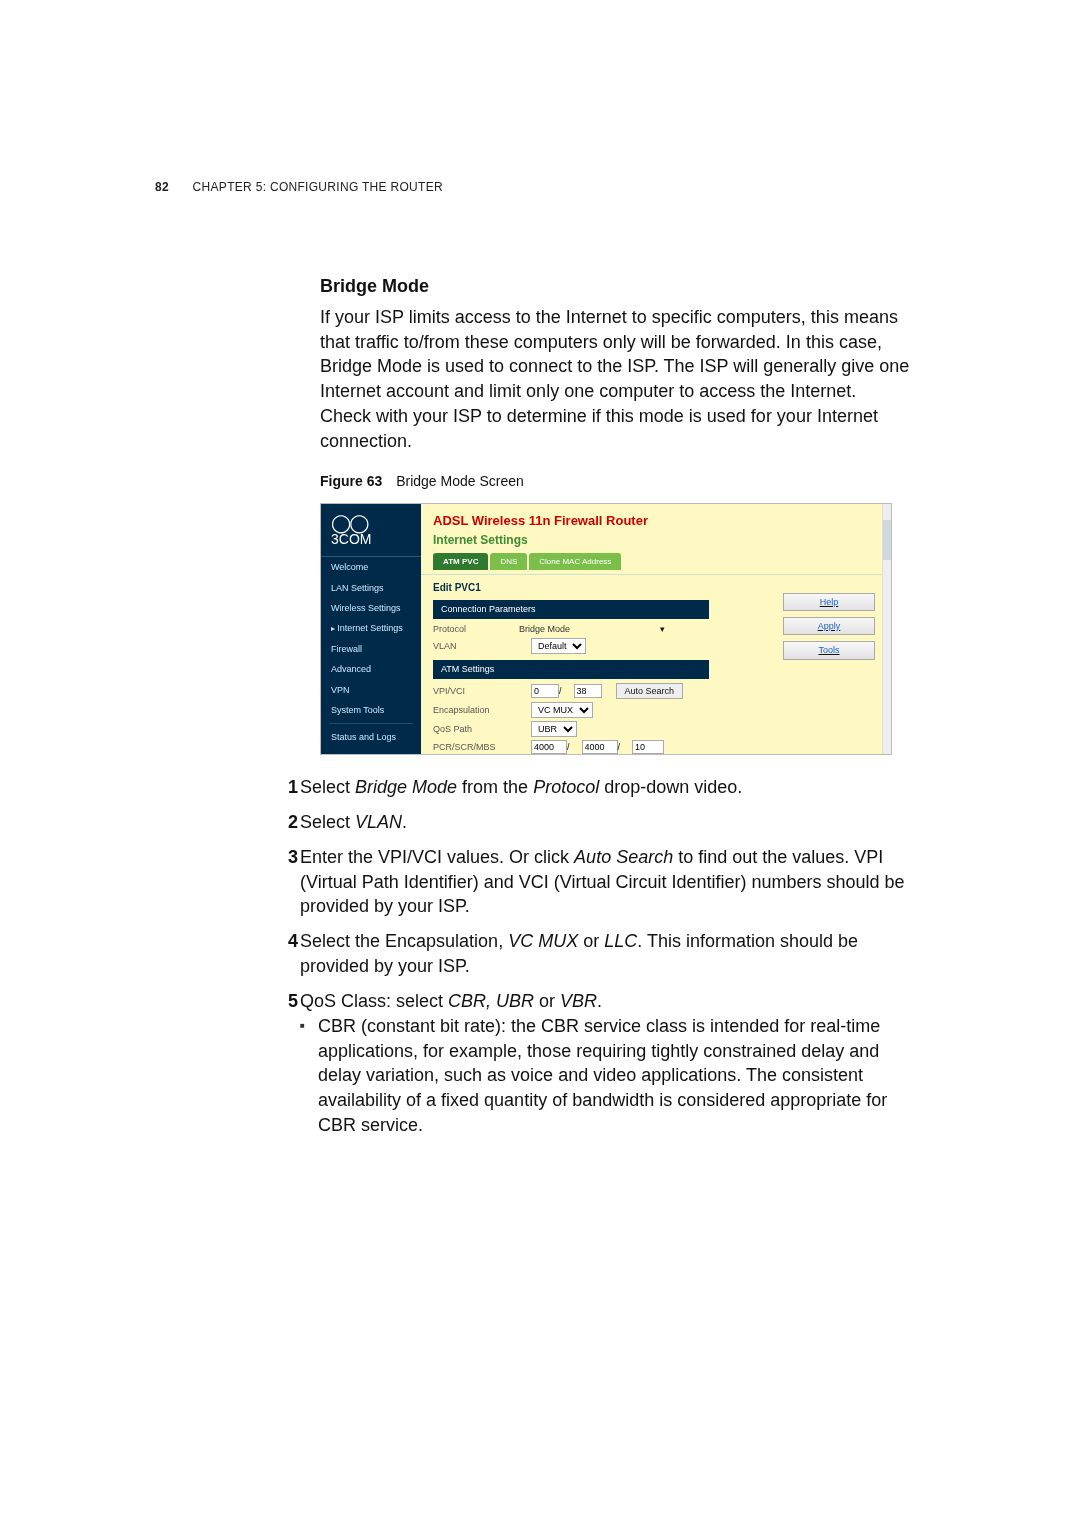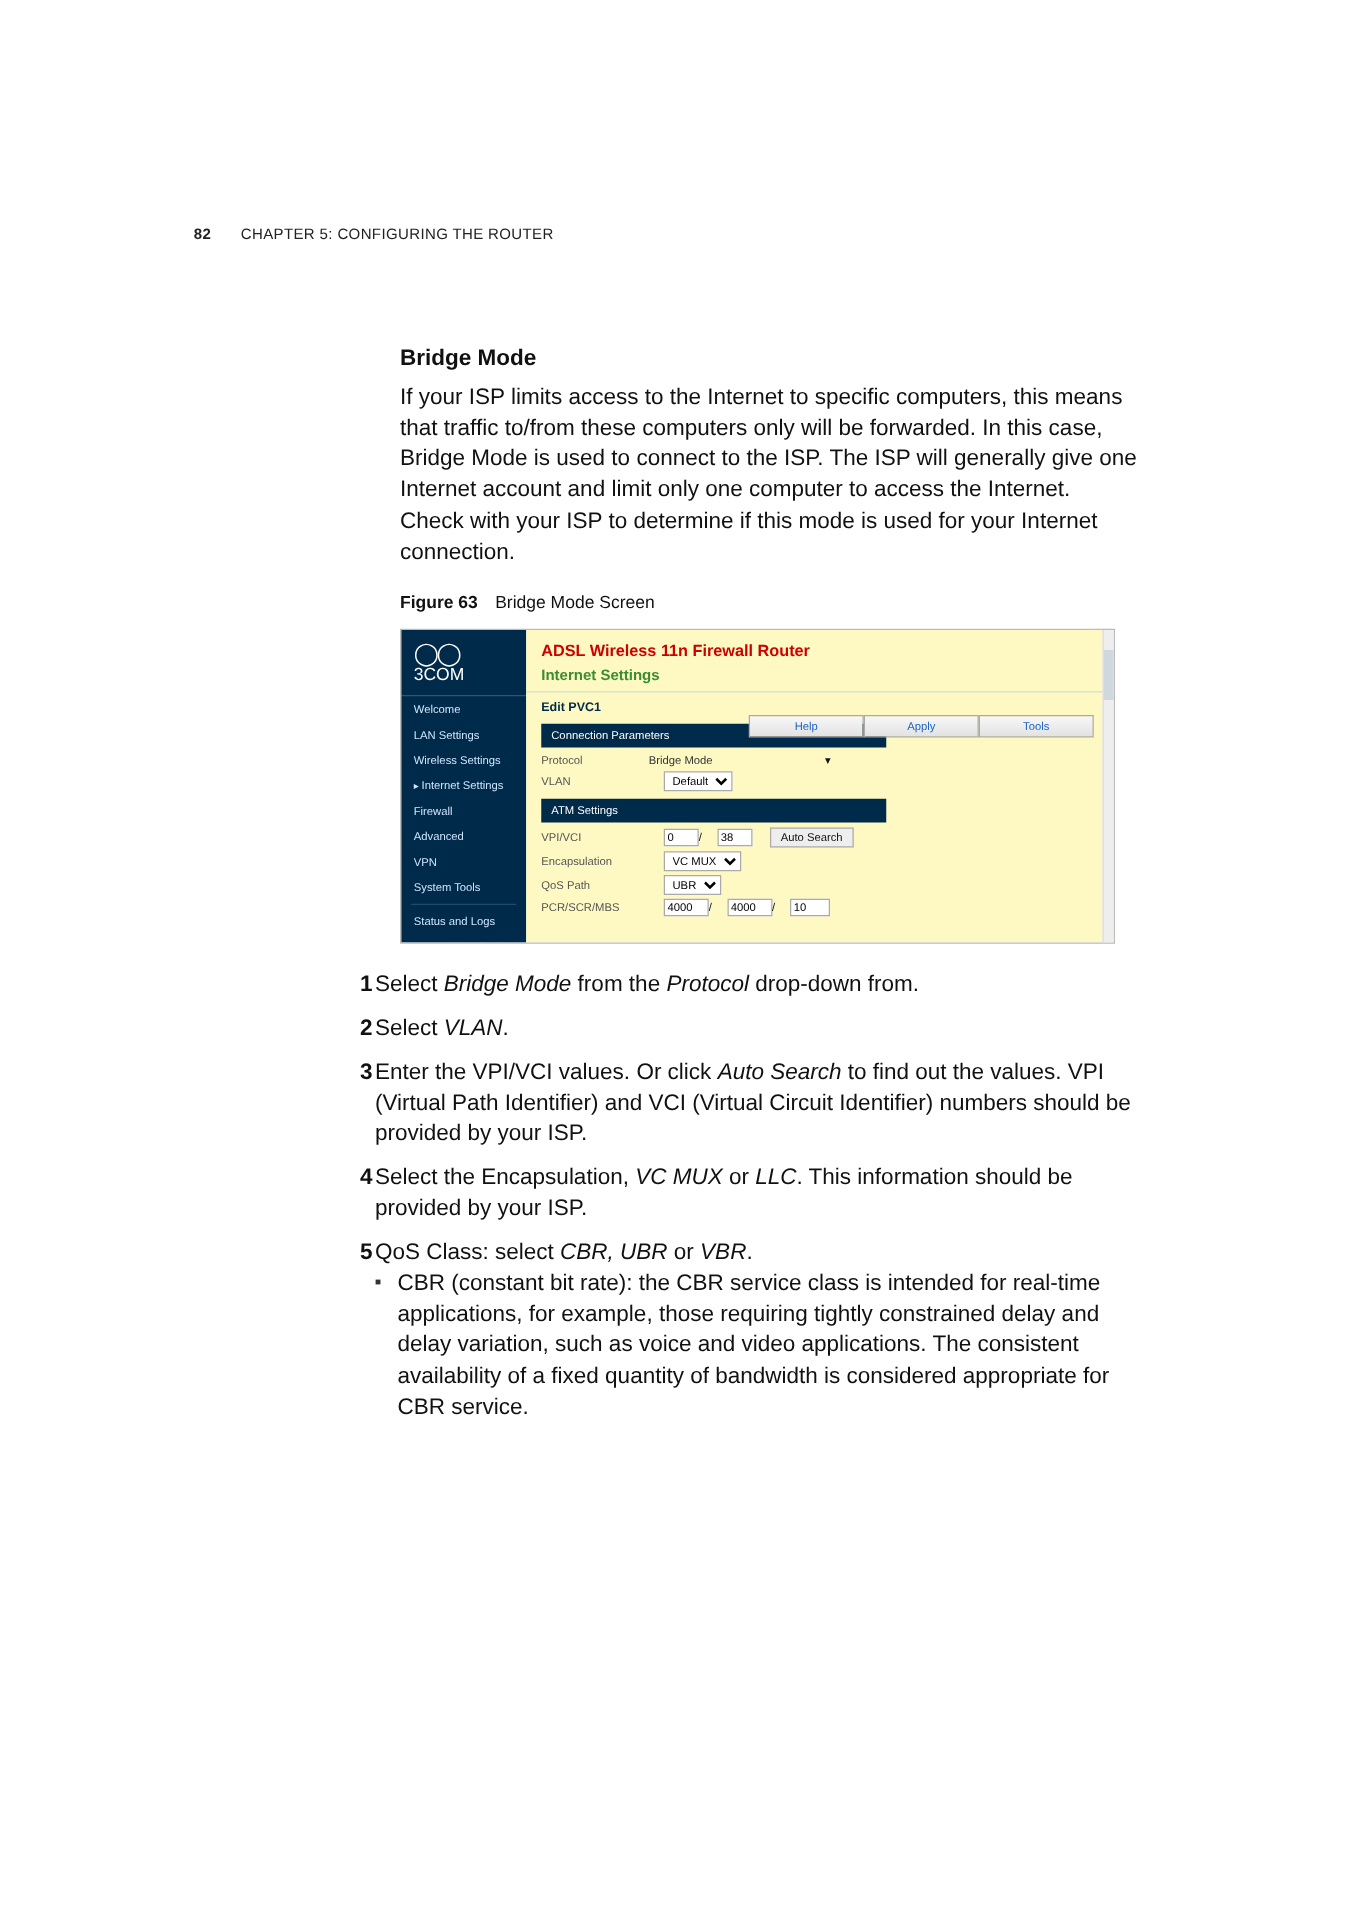--- a/index.html
+++ b/index.html
@@ -161,21 +161,22 @@
     color: #1a64c3;
     margin-bottom: 6px;
     width: 70px;
     text-align: center;
   }
   .right-btns {
     position: absolute;
     right: 16px;
     top: 18px;
     display: flex;
-    flex-direction: row;
+    flex-direction: column;
+    text-decoration: underline;
   }
   .ss-scroll {
     position: absolute;
     right: 0;
     top: 0;
     width: 8px;
     height: 100%;
     background: #eee;
     border-left: 1px solid #ddd;
   }
@@ -261,20 +262,25 @@
         <a>System Tools</a>
         <hr>
         <a>Status and Logs</a>
         <a>Support/Feedback</a>
 
       </div>
       <div class="ss-main">
         <div class="ss-mainhdr">
           <div class="ss-title">ADSL Wireless 11n Firewall Router</div>
           <div class="ss-sub">Internet Settings</div>
+          <div class="ss-tabs">
+            <div class="ss-tab active">ATM PVC</div>
+            <div class="ss-tab">DNS</div>
+            <div class="ss-tab">Clone MAC Address</div>
+          </div>
         </div>
         <div class="ss-panel">
           <div style="font-weight:bold; color:#002a4a;">Edit PVC1</div>
           <div class="bar-hdr">Connection Parameters</div>
           <div class="row">
             <span class="lbl">Protocol</span>
             <span class="val">Bridge Mode</span>
             <span style="margin-left:90px;">▾</span>
           </div>
           <div class="row">
@@ -308,21 +314,21 @@
             <div class="btn">Apply</div>
             <div class="btn">Tools</div>
           </div>
         </div>
       </div>
       <div class="ss-scroll"></div>
     </div>
 
     <ol class="steps">
       <li>
-        <span>Select </span><em>Bridge Mode</em><span> from the </span><em>Protocol</em><span> drop-down from.</span>
+        <span>Select </span><em>Bridge Mode</em><span> from the </span><em>Protocol</em><span> drop-down video.</span>
       </li>
       <li>
         <span>Select </span><em>VLAN</em><span>.</span>
       </li>
       <li>
         <span>Enter the VPI/VCI values. Or click </span><em>Auto Search</em><span> to find out the values. VPI (Virtual Path Identifier) and VCI (Virtual Circuit Identifier) numbers should be provided by your ISP.</span>
       </li>
       <li>
         <span>Select the Encapsulation, </span><em>VC MUX</em><span> or </span><em>LLC</em><span>. This information should be provided by your ISP.</span>
       </li>

